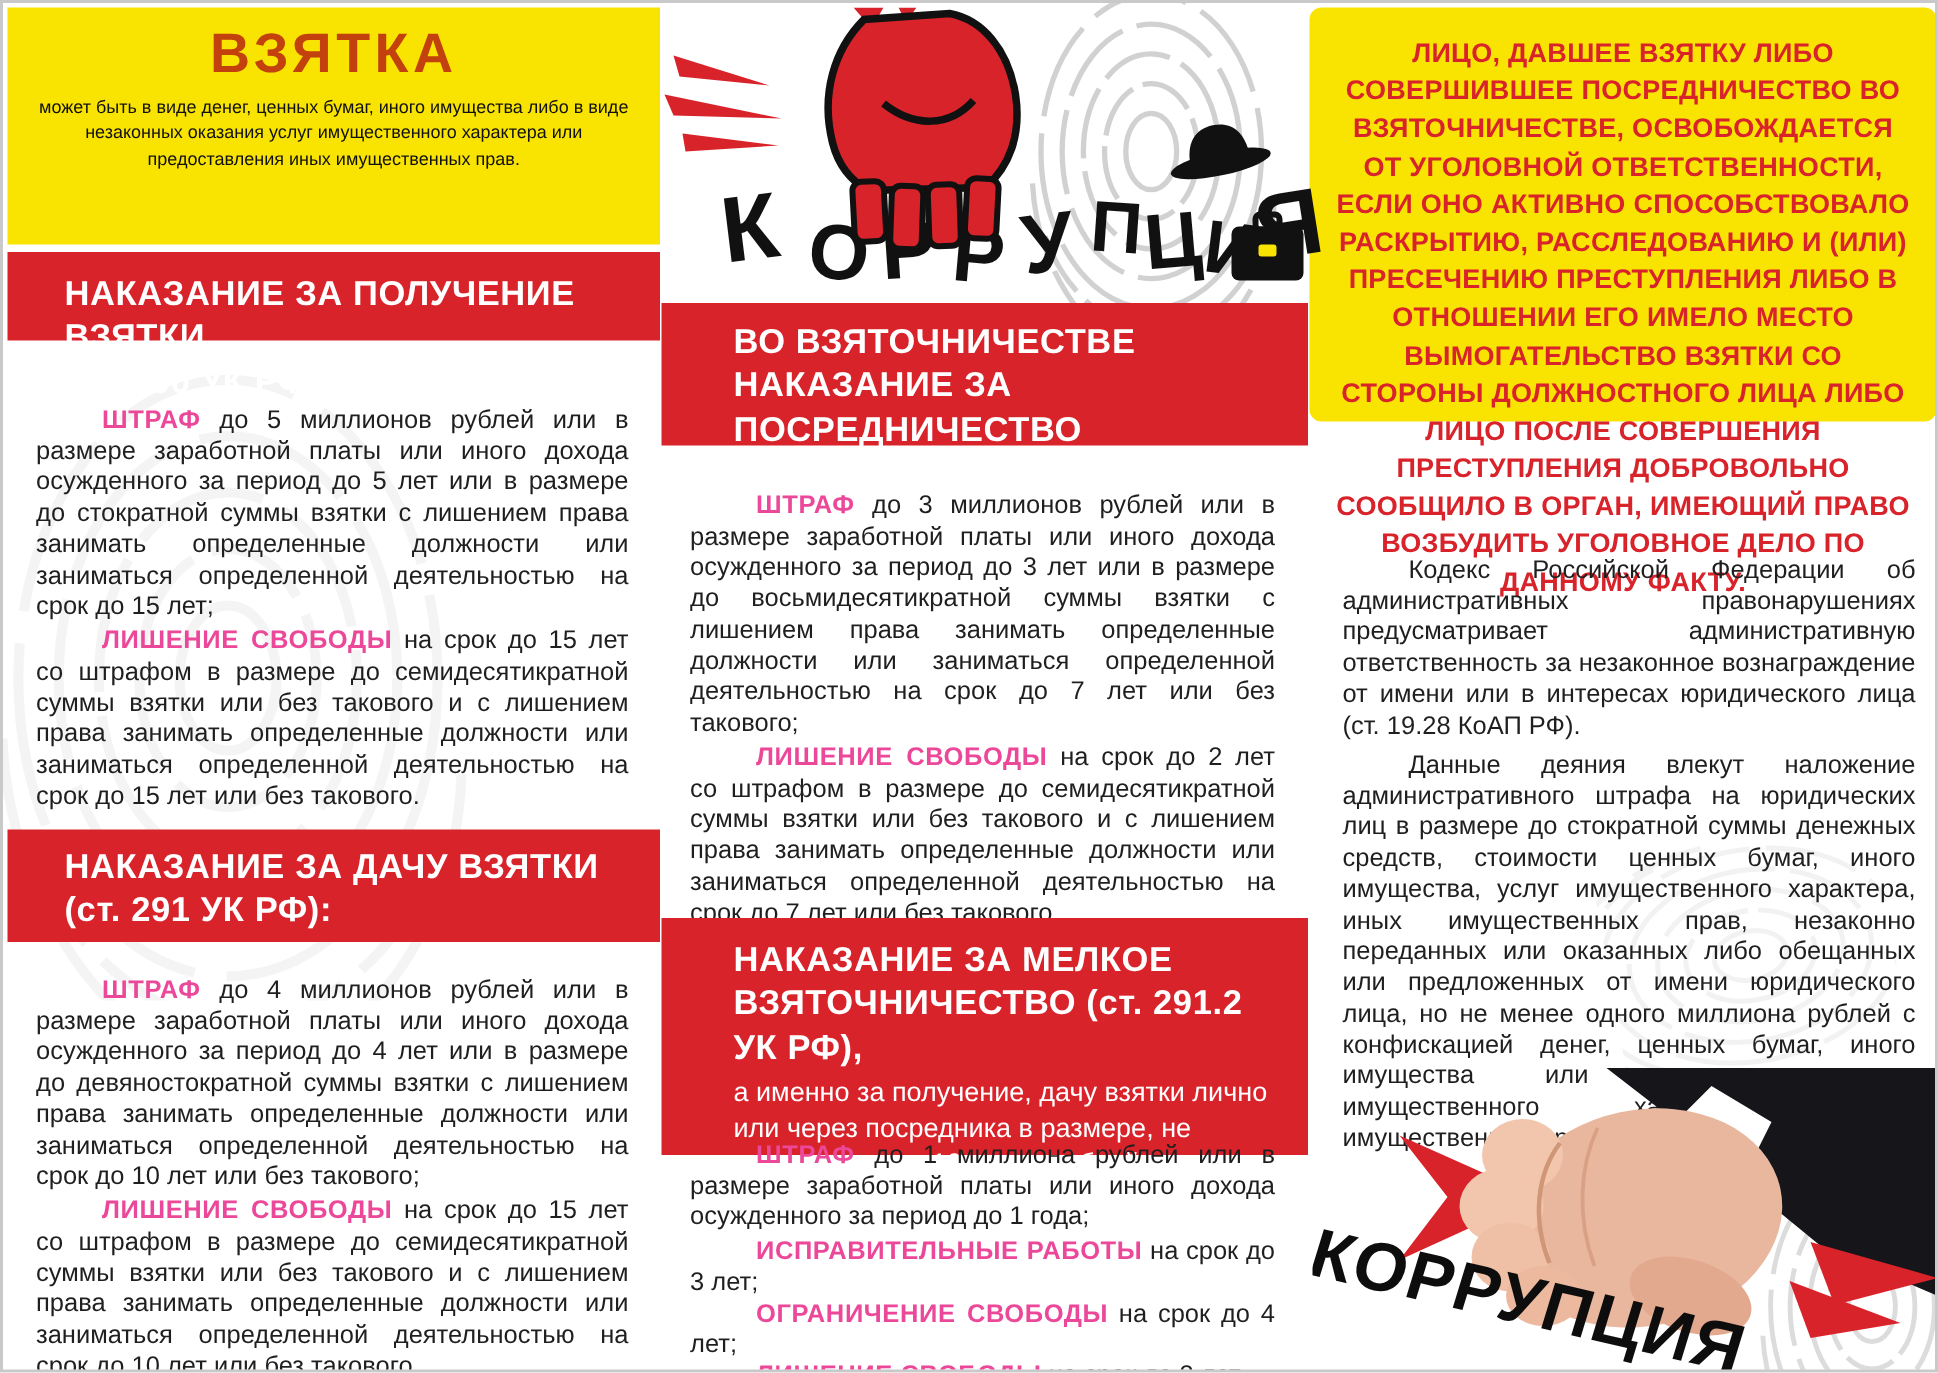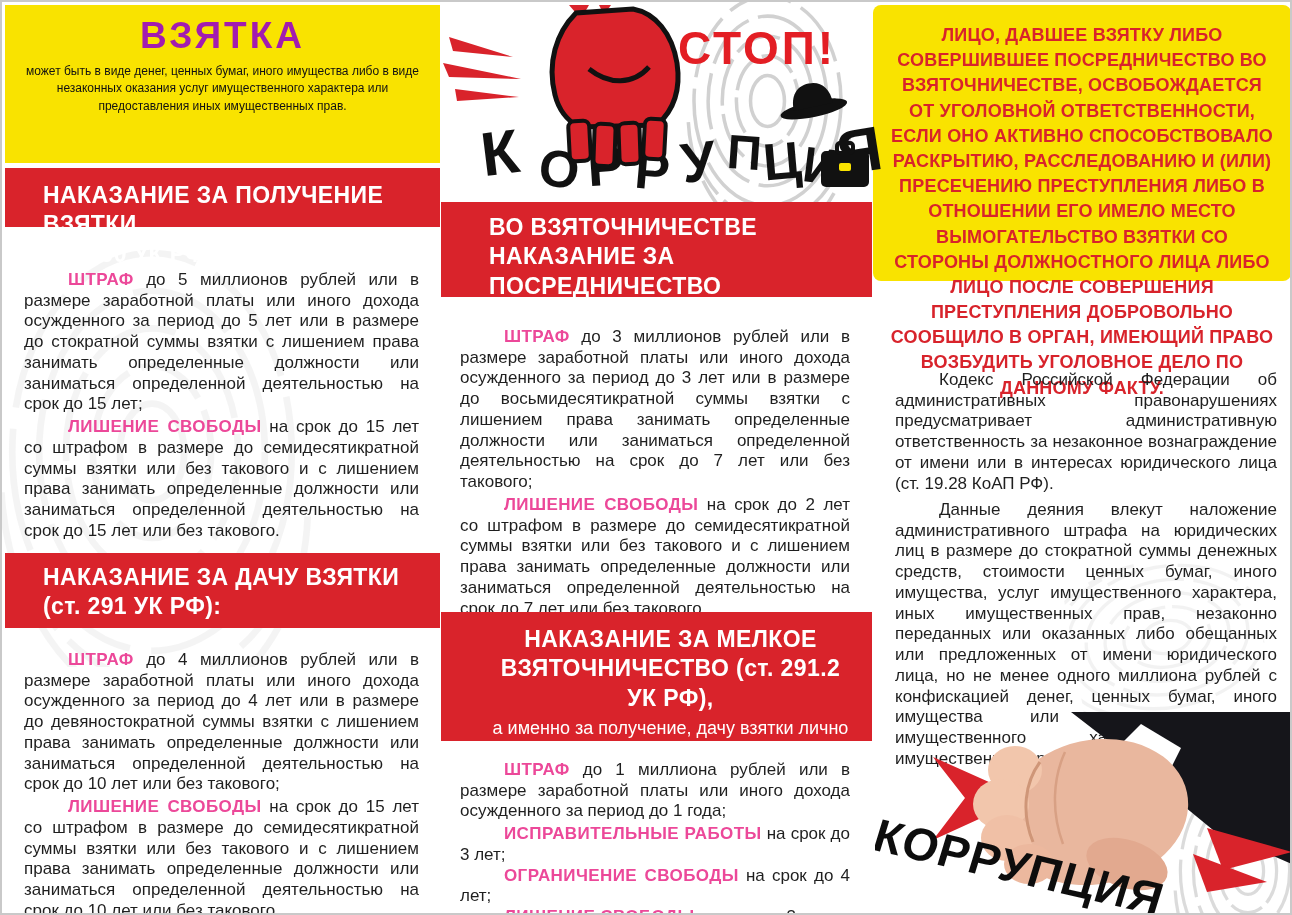--- a/index.html
+++ b/index.html
@@ -10,21 +10,21 @@
   }
   
   .body-block{position:absolute;z-index:2;font-size:17px;line-height:1.22;color:#1f1f1f;text-align:justify;}
   .body-block p{margin:0 0 2px 0;text-indent:44px;}
   .lead{color:#ec4899;font-weight:800;letter-spacing:.4px;}
   .banner{position:absolute;z-index:2;background:#d9232b;color:#ffffff;box-sizing:border-box;}
   .banner .h{font-weight:800;font-size:23px;line-height:1.28;letter-spacing:.4px;}
   .banner .sub{font-weight:400;font-size:18px;line-height:1.3;margin-top:4px;}
   .yellow-box{position:absolute;z-index:2;background:#f9e300;box-sizing:border-box;}
   
-  .intro-title{color:#a21caf;font-weight:800;font-size:37px;letter-spacing:3px;text-align:center;margin:10px 0 6px 0;}
+  .intro-title{color:#c2410c;font-weight:800;font-size:37px;letter-spacing:3px;text-align:center;margin:10px 0 6px 0;}
   .intro-text{font-size:12px;line-height:1.45;color:#111;text-align:center;padding:0 18px;}
   
   .exemption{color:#d8232b;font-weight:800;font-size:18px;line-height:1.4;text-align:center;padding:18px 14px;letter-spacing:.2px;}
   
   .stop-graphic{position:absolute;left:439px;top:3px;width:430px;height:197px;z-index:3;}
   .stop-word{position:absolute;left:237px;top:16px;font-size:46px;font-weight:800;color:#e31e24;letter-spacing:3px;z-index:4;}
   .corruption-letters{position:absolute;left:0;top:0;width:100%;height:100%;z-index:2;}
   .corruption-letters .jl{position:absolute;display:inline-block;color:#111;font-weight:800;}
   .jl:nth-child(1){left:40px;top:112px;font-size:62px;transform:rotate(-7deg);}
   .jl:nth-child(2){left:98px;top:134px;font-size:52px;transform:rotate(6deg);}
@@ -102,21 +102,20 @@
         <span class="jl">К</span>
         <span class="jl">О</span>
         <span class="jl">Р</span>
         <span class="jl">Р</span>
         <span class="jl">У</span>
         <span class="jl">П</span>
         <span class="jl">Ц</span>
         <span class="jl">И</span>
         <span class="jl">Я</span>
       </div>
-    <div class="stop-word">СТОП!</div>
     <svg class="abs" width="430" height="197" viewBox="0 0 430 197" style="z-index:3">
 
       <polygon points="8,32 72,52 12,46" fill="#d9232b"></polygon>
       <polygon points="2,58 80,74 8,72" fill="#d9232b"></polygon>
       <polygon points="14,84 78,92 16,96" fill="#d9232b"></polygon>
       <polygon points="128,0 140,14 148,0" fill="#d9232b"></polygon>
       <polygon points="158,0 163,10 170,0" fill="#d9232b"></polygon>
 
       <g>
         <path d="M135,8 C115,28 106,58 114,90 C118,106 127,116 138,122 L216,120 C232,106 240,85 236,58 C231,28 214,8 192,4 Z" fill="#d9232b" stroke="#111" stroke-width="5"></path>
@@ -146,21 +145,21 @@
     <div class="h">ВО ВЗЯТОЧНИЧЕСТВЕ</div>
     <div class="h">НАКАЗАНИЕ ЗА ПОСРЕДНИЧЕСТВО</div>
     <div class="h">(ст. 291.1 УК РФ):</div>
   </div>
 
   <div class="body-block" style="left:458px;top:325px;width:390px;">
     <p><span class="lead">ШТРАФ</span><span> до 3 миллионов рублей или в размере заработной платы или иного дохода осужденного за период до 3 лет или в размере до восьмидесятикратной суммы взятки с лишением права занимать определенные должности или заниматься определенной деятельностью на срок до 7 лет или без такового;</span></p>
     <p><span class="lead">ЛИШЕНИЕ СВОБОДЫ</span><span> на срок до 2 лет со штрафом в размере до семидесятикратной суммы взятки или без такового и с лишением права занимать определенные должности или заниматься определенной деятельностью на срок до 7 лет или без такового.</span></p>
   </div>
 
-  <div class="banner" style="left:439px;top:610px;width:431px;height:129px;padding:13px 20px 0 48px;text-align:center;">
+  <div class="banner" style="left:439px;top:610px;width:431px;height:158px;padding:13px 20px 0 48px;">
     <div class="h">НАКАЗАНИЕ ЗА МЕЛКОЕ</div>
     <div class="h">ВЗЯТОЧНИЧЕСТВО (ст. 291.2 УК РФ),</div>
     <div class="sub">а именно за получение, дачу взятки лично или через посредника в размере, не превышающем 10 тысяч рублей:</div>
   </div>
 
   <div class="body-block" style="left:458px;top:758px;width:390px;">
     <p><span class="lead">ШТРАФ</span><span> до 1 миллиона рублей или в размере заработной платы или иного дохода осужденного за период до 1 года;</span></p>
     <p style="margin:0;"><span class="lead">ИСПРАВИТЕЛЬНЫЕ РАБОТЫ</span><span> на срок до 3 лет;</span></p>
     <p style="margin:0;"><span class="lead">ОГРАНИЧЕНИЕ СВОБОДЫ</span><span> на срок до 4 лет;</span></p>
     <p style="margin:0;"><span class="lead">ЛИШЕНИЕ СВОБОДЫ</span><span> на срок до 3 лет.</span></p>

